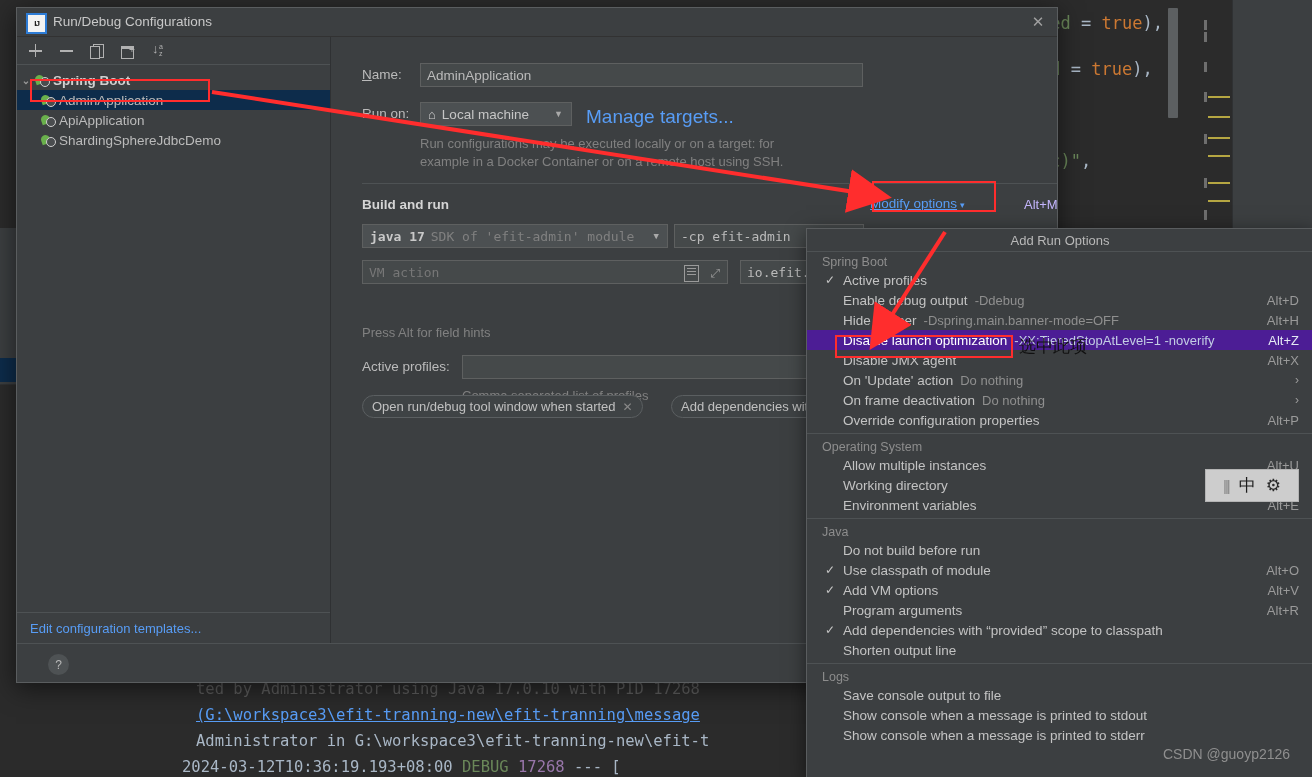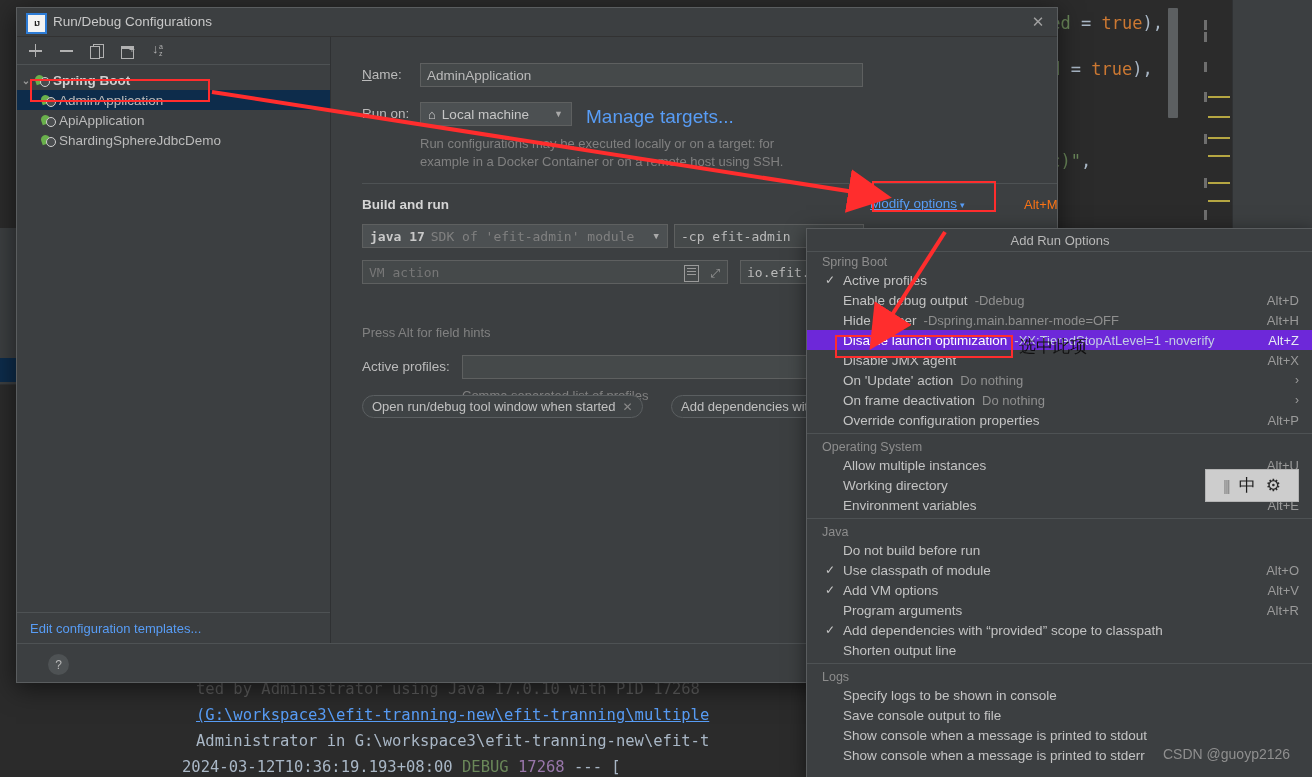--- a/index.html
+++ b/index.html
@@ -192,21 +192,21 @@
     box-sizing:border-box; white-space:nowrap;
   }
   .chip .x { margin-left:7px; color:#8a8a8a; font-size:12px; }
   .mono { font-family:"DejaVu Sans Mono", monospace; font-size:13px; }
   .mono .dimtxt { color:#808080; }
   #modify-options {
     position:absolute; left:853px; top:188px; color:#589df6;
     font-size:13.5px; cursor:pointer;
   }
   #modify-options .caret { color:#589df6; font-size:9px; margin-left:3px; }
-  #modify-alt { position:absolute; left:1007px; top:189px; color:#f97316; font-size:13px; }
+  #modify-alt { position:absolute; left:1007px; top:189px; color:#c4b5fd; font-size:13px; }
   #dlg-footer {
     position:absolute; left:0; bottom:0; width:1040px; height:38px;
     background:#3c3f41; border-top:1px solid #4e5254;
   }
   #help-btn {
     position:absolute; left:31px; top:10px; width:21px; height:21px;
     border-radius:50%; background:#4e5254; color:#b9b9b9;
     font-size:12px; display:flex; align-items:center; justify-content:center;
     cursor:pointer;
   }
@@ -228,21 +228,21 @@
   }
   .mgroup {
     padding:3px 0 1px 15px; color:#8d8d8d; font-size:12.5px;
   }
   .msep { height:1px; background:#4e5254; margin:3px 0; }
   .mitem {
     position:relative; height:20px; display:flex; align-items:center;
     padding-left:36px; font-size:13.5px; color:#c3c3c3; cursor:pointer;
     white-space:nowrap;
   }
-  .mitem.sel { background:#6d28d9; color:#ffffff; }
+  .mitem.sel { background:#4c1d95; color:#ffffff; }
   .mitem .chk {
     position:absolute; left:18px; top:3px; font-size:12px; color:#c3c3c3;
   }
   .mitem .sub { color:#8f8f8f; margin-left:7px; font-size:13px; }
   .mitem.sel .sub { color:#c3cde4; }
   .mitem .acc {
     position:absolute; right:14px; color:#9a9a9a; font-size:13px;
   }
   .mitem.sel .acc { color:#e4e9f3; }
   .mitem .submenu-arrow {
@@ -330,21 +330,21 @@
         <span class="fico mod-ico"></span>
       </div>
     <div class="row" style="top:152px">
         <span class="chev">›</span>
         <span class="fico mod-ico"></span>
       </div>
   </div>
   <div id="bg-right-panel"></div>
   <div id="console">
     <div class="ln dim" style="top:-4px">ted by Administrator using Java 17.0.10 with PID 17268</div>
-    <div class="ln" style="top:22px"><span class="link">(G:\workspace3\efit-tranning-new\efit-tranning\multiple</span></div>
+    <div class="ln" style="top:22px"><span class="link">(G:\workspace3\efit-tranning-new\efit-tranning\message</span></div>
     <div class="ln" style="top:48px">Administrator in G:\workspace3\efit-tranning-new\efit-t</div>
     <div class="ln" style="top:74px;left:182px">2024-03-12T10:36:19.193+08:00 <span class="dbg">DEBUG</span> <span class="pid">17268</span> --- [</div>
   </div>
 </div>
 
 <div id="dialog">
   <div id="titlebar">
     <div id="ij-logo">IJ</div>
     <div id="dlg-title">Run/Debug Configurations</div>
     <div id="dlg-close">✕</div>
@@ -519,23 +519,20 @@
       </div>
       <div class="mitem">
         <span class="chk">✓</span>
         <span>Add dependencies with “provided” scope to classpath</span>
       </div>
       <div class="mitem">
         <span>Shorten output line</span>
       </div>
       <div class="msep"></div>
       <div class="mgroup">Logs</div>
-      <div class="mitem">
-        <span>Specify logs to be shown in console</span>
-      </div>
       <div class="mitem">
         <span>Save console output to file</span>
       </div>
       <div class="mitem">
         <span>Show console when a message is printed to stdout</span>
       </div>
       <div class="mitem">
         <span>Show console when a message is printed to stderr</span>
       </div>
     </div>

